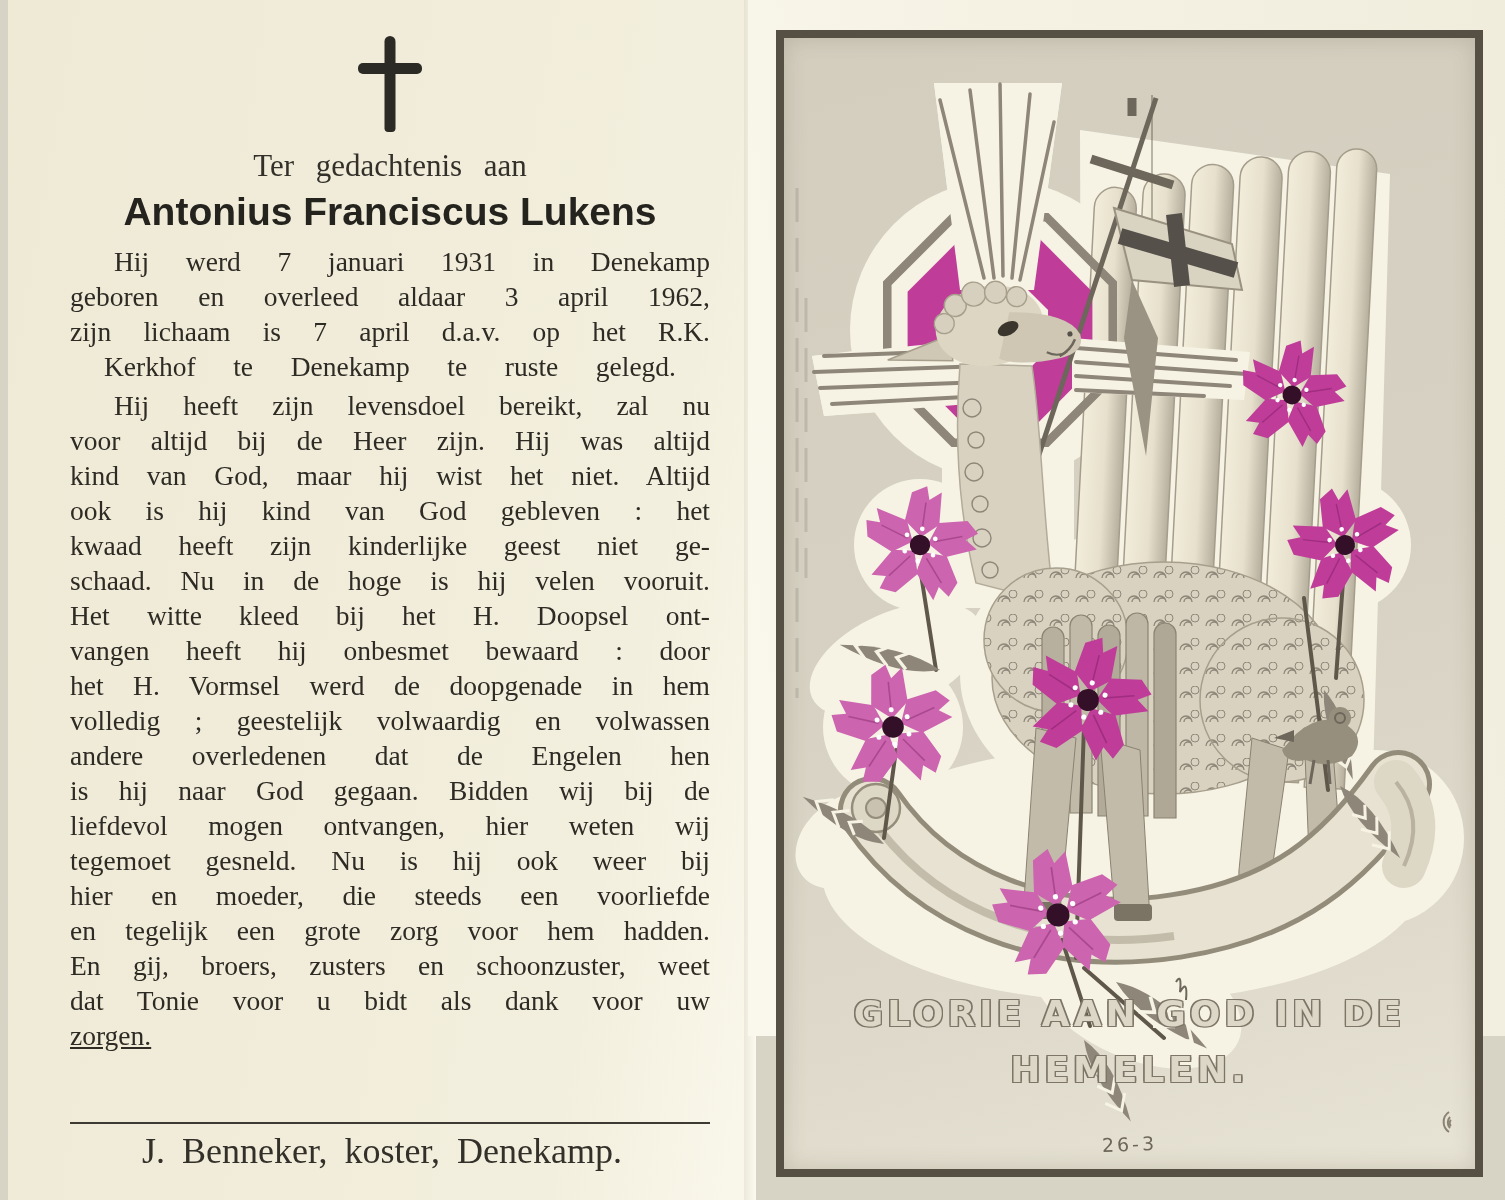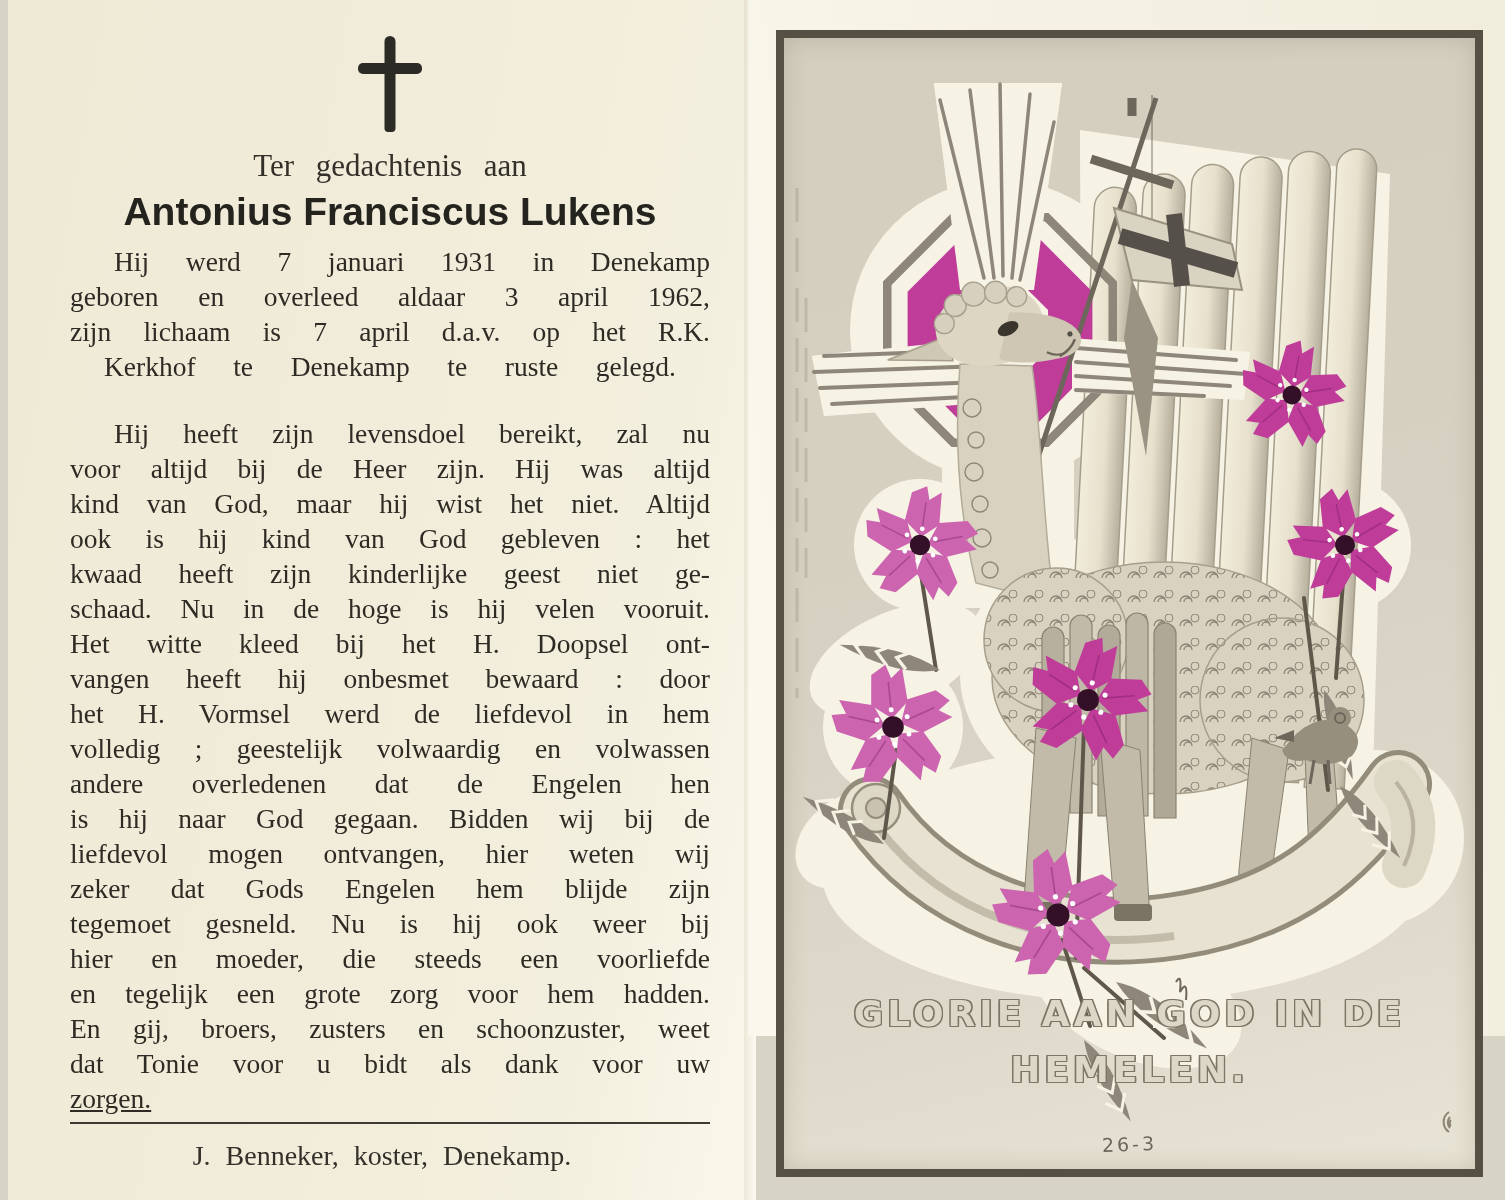--- a/index.html
+++ b/index.html
@@ -23,28 +23,28 @@
     background:linear-gradient(to right,rgba(125,112,88,0.10),#fcfaf0);}
   .text-col{position:relative;padding:0 46px 0 62px;}
   .cross{position:relative;width:64px;height:96px;margin:36px auto 0;}
   .cross .v{position:absolute;left:50%;top:0;transform:translateX(-50%);width:11px;height:96px;
     background:#2c2a25;border-radius:6px 6px 4px 4px;}
   .cross .h{position:absolute;left:0;top:27px;width:64px;height:11px;background:#2c2a25;border-radius:5px;}
   .intro{margin-top:16px;text-align:center;font-size:31px;word-spacing:14px;color:#33302a;}
   .name{margin-top:6px;text-align:center;font-family:"Liberation Sans","DejaVu Sans",sans-serif;
     font-weight:700;font-size:39px;color:#24231e;letter-spacing:0px;}
   .para{margin-top:10px;font-size:27.5px;line-height:35px;color:var(--ink);}
-  .para.p2{margin-top:32px;}
+  .para.p2{margin-top:4px;}
   .t-line{text-align:justify;text-align-last:justify;}
   .t-line.first{padding-left:44px;}
   .t-line.last.left{text-align-last:left;text-decoration:underline;}
   .t-line.last.spread{padding:0 34px;text-align-last:justify;}
   .footer-rule{position:absolute;left:62px;right:46px;bottom:76px;border-top:2px solid #3d3a33;}
   .footer-text{position:absolute;left:0;right:0;bottom:28px;text-align:center;
-    font-size:28px;word-spacing:8px;color:#33302a;}
+    font-size:36px;word-spacing:8px;color:#33302a;}
 
   
   .right-page{position:absolute;left:748px;top:0;width:757px;height:1036px;
     background:linear-gradient(260deg,#f1eddd 0%,var(--paper-right) 55%,#faf8ec 96%);}
   .frame{position:absolute;left:28px;top:30px;width:707px;height:1147px;box-sizing:border-box;
     border:8px solid var(--frame);
     background:linear-gradient(165deg,#d3cebe 0%,var(--panel-bg) 50%,#ded9ca 78%,var(--panel-bg-bottom) 100%);
     box-shadow:inset 0 0 22px rgba(90,80,60,0.20);}
   .art{position:absolute;left:0;top:0;width:691px;height:1131px;display:block;}
   .caption{position:absolute;left:0;right:0;top:948px;text-align:center;
@@ -78,26 +78,25 @@
         </div>
       <div class="para p2">
           <div class="t-line first">Hij heeft zijn levensdoel bereikt, zal nu</div>
           <div class="t-line">voor altijd bij de Heer zijn. Hij was altijd</div>
           <div class="t-line">kind van God, maar hij wist het niet. Altijd</div>
           <div class="t-line">ook is hij kind van God gebleven : het</div>
           <div class="t-line">kwaad heeft zijn kinderlijke geest niet ge-</div>
           <div class="t-line">schaad. Nu in de hoge is hij velen vooruit.</div>
           <div class="t-line">Het witte kleed bij het H. Doopsel ont-</div>
           <div class="t-line">vangen heeft hij onbesmet bewaard : door</div>
-          <div class="t-line">het H. Vormsel werd de liefdevol in hem</div>
+          <div class="t-line">het H. Vormsel werd de doopgenade in hem</div>
           <div class="t-line">volledig ; geestelijk volwaardig en volwassen</div>
           <div class="t-line">andere overledenen dat de Engelen hen</div>
           <div class="t-line">is hij naar God gegaan. Bidden wij bij de</div>
           <div class="t-line">liefdevol mogen ontvangen, hier weten wij</div>
-          <div class="t-line">zeker dat Gods Engelen hem blijde zijn</div>
           <div class="t-line">tegemoet gesneld. Nu is hij ook weer bij</div>
           <div class="t-line">hier en moeder, die steeds een voorliefde</div>
           <div class="t-line">en tegelijk een grote zorg voor hem hadden.</div>
           <div class="t-line">En gij, broers, zusters en schoonzuster, weet</div>
           <div class="t-line">dat Tonie voor u bidt als dank voor uw</div>
           <div class="t-line last left">zorgen.</div>
         </div>
     </div>
     <div class="footer-rule"></div>
     <div class="footer-text">J. Benneker, koster, Denekamp.</div>

